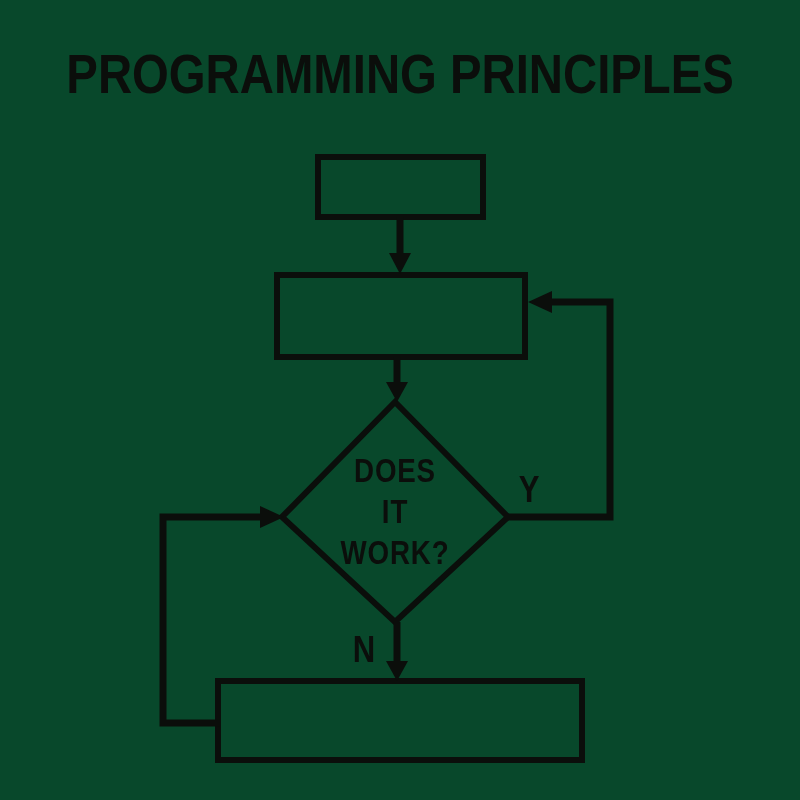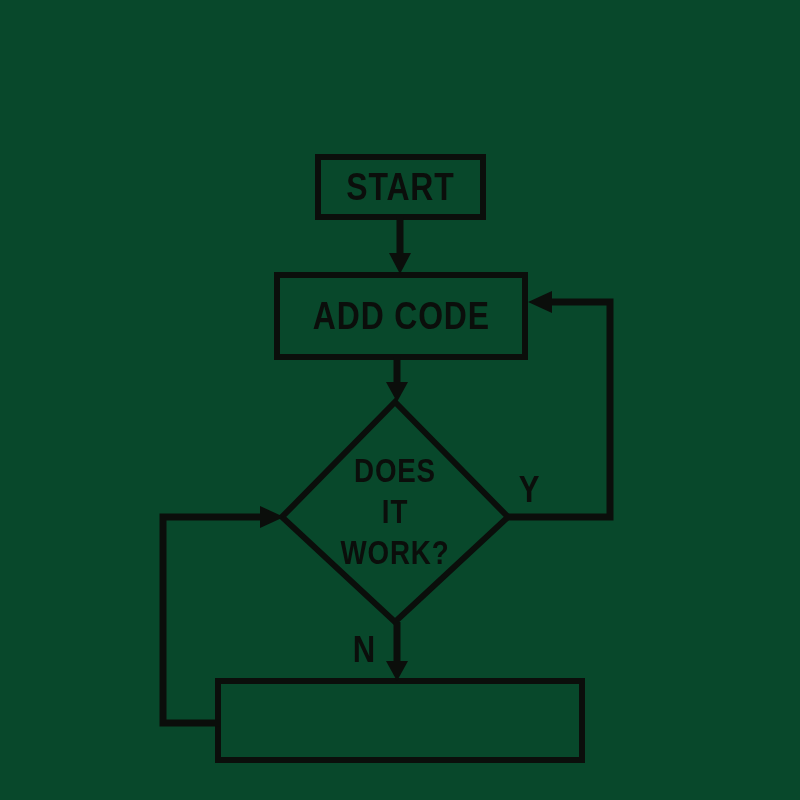--- a/index.html
+++ b/index.html
@@ -93,20 +93,23 @@
     line-height: 37px;
   }
   .label-yes { left: 529px; top: 489px; }
   .label-no  { left: 364px; top: 649px; }
 </style>
 </head>
 <body>
 
 <div class="canvas">
 
+  <div class="title-wrap">
+    <span class="condensed">PROGRAMMING PRINCIPLES</span>
+  </div>
 
   <svg class="wires" viewBox="0 0 800 800">
 
     <rect class="shape" x="318" y="157" width="165" height="60"></rect>
     <rect class="shape" x="277" y="275" width="248" height="82"></rect>
     <polygon class="shape" points="395,402 508,517 395,622 282,517"></polygon>
     <rect class="shape" x="218" y="681" width="364" height="79"></rect>
 
     <path class="wire" d="M 400 217 L 400 254"></path>
     <polygon class="head" points="389,253 411,253 400,274"></polygon>
@@ -117,27 +120,21 @@
     <path class="wire" d="M 508 517 L 610 517 L 610 302 L 551 302"></path>
     <polygon class="head" points="552,291 552,313 528,302"></polygon>
 
     <path class="wire" d="M 397 622 L 397 662"></path>
     <polygon class="head" points="386,661 408,661 397,681"></polygon>
 
     <path class="wire" d="M 220 723 L 163 723 L 163 517 L 261 517"></path>
     <polygon class="head" points="260,506 260,528 284,517"></polygon>
   </svg>
 
-  <div class="node-label label-start">
-    <span class="condensed">START</span>
-  </div>
 
-  <div class="node-label label-add-code">
-    <span class="condensed">ADD CODE</span>
-  </div>
 
   <div class="label-decision">
     <span>DOES</span>
     <span>IT</span>
     <span>WORK?</span>
   </div>
 
 
   <div class="edge-label label-yes">Y</div>
   <div class="edge-label label-no">N</div>

